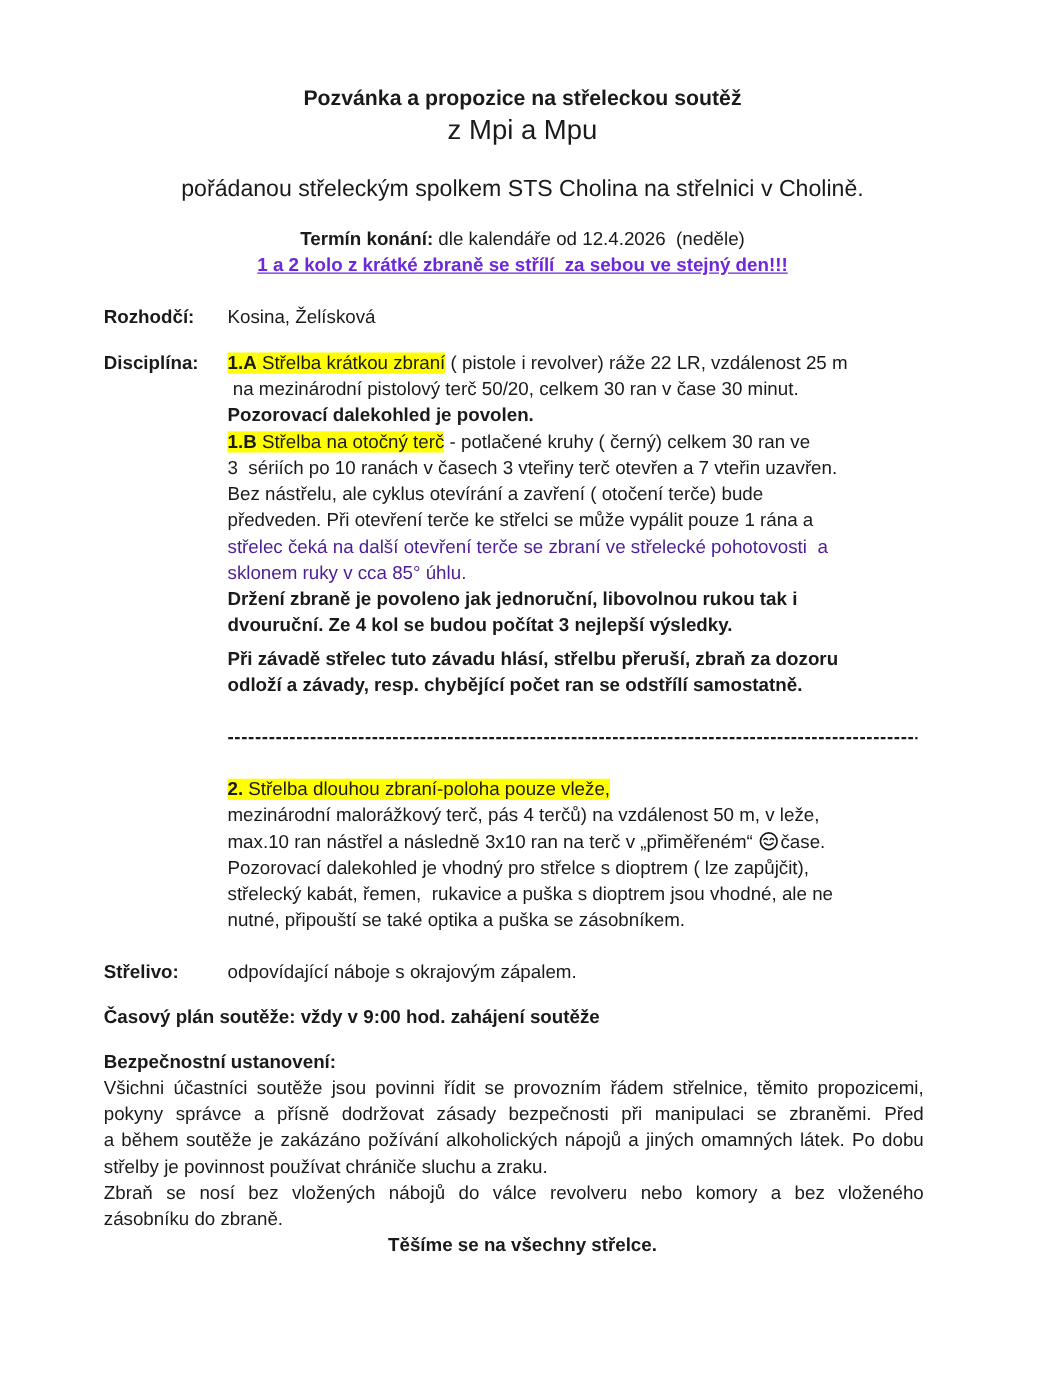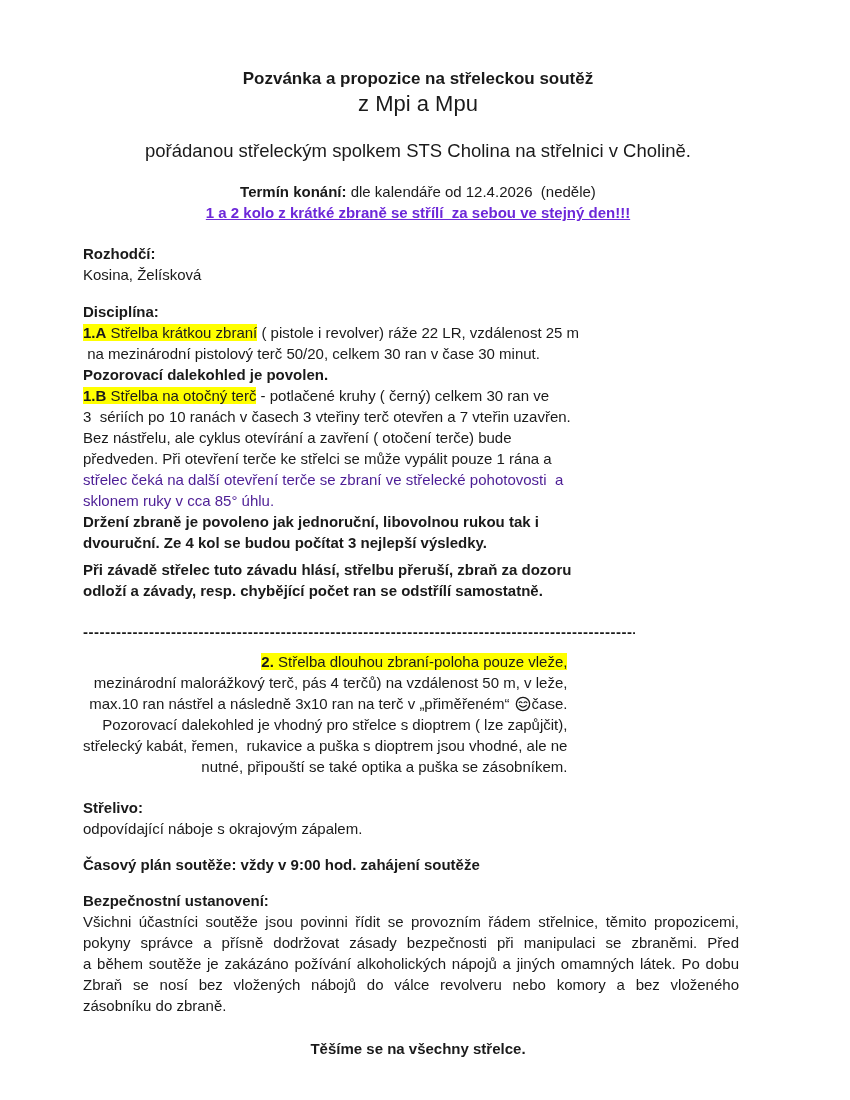--- a/index.html
+++ b/index.html
@@ -12,38 +12,38 @@
   }
   .center{text-align:center;}
   .b{font-weight:bold;}
   .title{font-size:17px;font-weight:bold;line-height:22px;}
   .title-sub{font-size:22px;line-height:22px;margin-top:3px;}
   .organizer{font-size:18.5px;line-height:24px;margin-top:24px;}
   .termin{margin-top:18px;}
   .warning{color:#6d28d9;font-weight:bold;text-decoration:underline;}
   .hl{background:#ffff00;}
   .red{color:#4c1d95;}
-  .row{display:flex;align-items:flex-start;flex-direction:column;}
+  .row{display:flex;align-items:flex-start;}
   .row .label{width:99px;flex:none;font-weight:bold;white-space:pre;}
   .content{flex:none;}
   .line{white-space:pre;}
   .sep-line{width:552px;overflow:hidden;white-space:pre;font-weight:bold;letter-spacing:0.5px;}
   .just{text-align:justify;text-align-last:justify;white-space:normal;}
   .safety-line{width:656px;}
   .smiley{display:inline-block;vertical-align:-3px;margin:0 1px;}
   .mt-referees{margin-top:20px;}
   .mt-discipline{margin-top:16px;}
   .mt-blockb{}
   .mt-fault{margin-top:6px;}
   .mt-sep{margin-top:20px;}
-  .mt-block2{margin-top:9px;text-align:right;}
+  .mt-block2{margin-top:21px;}
   .mt-ammo{margin-top:20px;}
   .mt-schedule{margin-top:15px;}
   .mt-safety{margin-top:15px;}
-  .mt-closing{margin-top:22px;}
+  .mt-closing{}
 </style>
 </head>
 <body>
 
 <div class="page">
 
   <div class="center">
     <div class="title">Pozvánka a propozice na střeleckou soutěž</div>
     <div class="title-sub">z Mpi a Mpu</div>
     <div class="organizer">pořádanou střeleckým spolkem STS Cholina na střelnici v Cholině.</div>
@@ -114,19 +114,20 @@
     <div class="content line">odpovídající náboje s okrajovým zápalem.</div>
   </div>
 
   <div class="b mt-schedule line">Časový plán soutěže: vždy v 9:00 hod. zahájení soutěže</div>
 
   <div class="mt-safety">
     <div class="b">Bezpečnostní ustanovení:</div>
     <div class="safety-line just">Všichni účastníci soutěže jsou povinni řídit se provozním řádem střelnice, těmito propozicemi,</div>
     <div class="safety-line just">pokyny správce a přísně dodržovat zásady bezpečnosti při manipulaci se zbraněmi. Před</div>
     <div class="safety-line just">a během soutěže je zakázáno požívání alkoholických nápojů a jiných omamných látek. Po dobu</div>
+    <div class="safety-line">střelby je povinnost používat chrániče sluchu a zraku.</div>
     <div class="safety-line just">Zbraň se nosí bez vložených nábojů do válce revolveru nebo komory a bez vloženého</div>
     <div class="safety-line">zásobníku do zbraně.</div>
   </div>
 
   <div class="center b mt-closing">Těšíme se na všechny střelce.</div>
 
 </div>
 
 </body></html>

